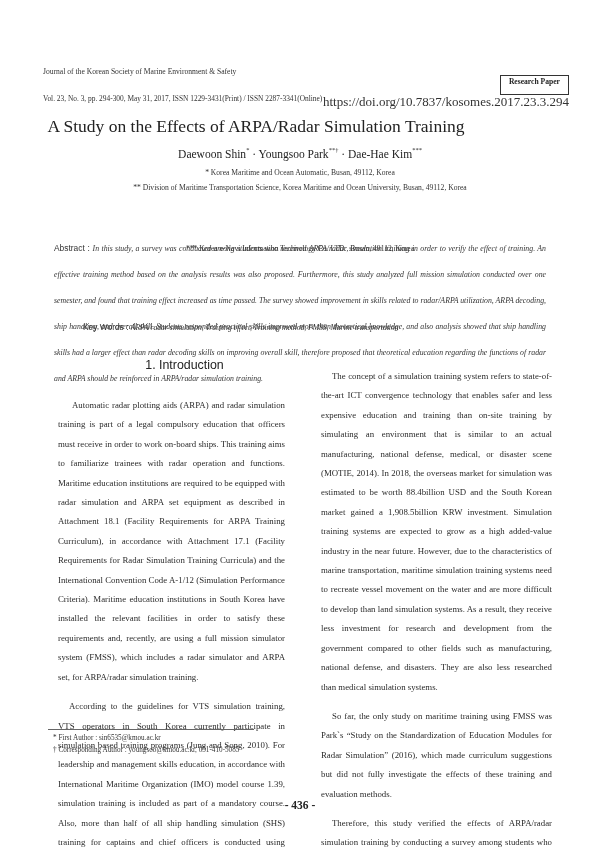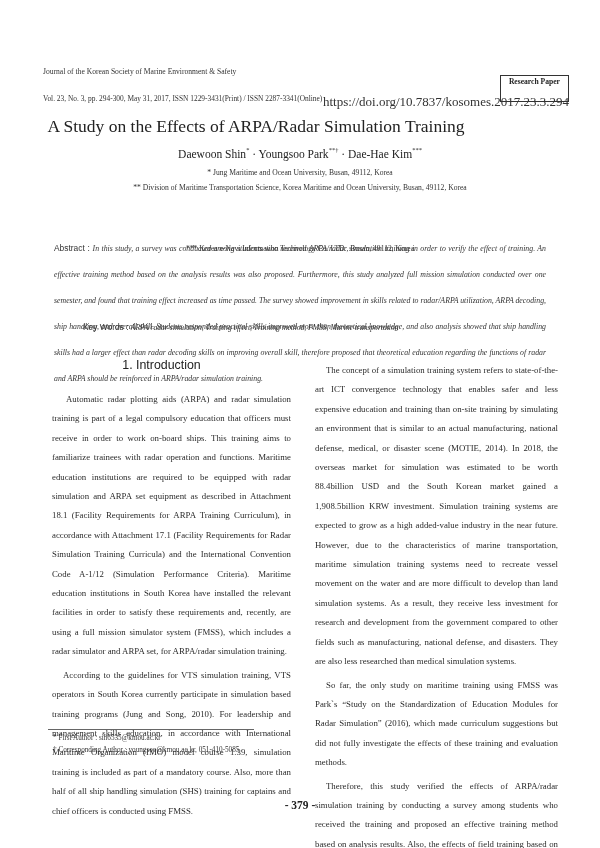--- a/index.html
+++ b/index.html
@@ -4,36 +4,36 @@
 <style>
   html, body { margin: 0; padding: 0; background: #ffffff; }
   body { width: 600px; height: 848px; position: relative; overflow: hidden; color: #231f20; }
   .serif { font-family: "Liberation Serif", "DejaVu Serif", serif; }
   .sans { font-family: "Liberation Sans", "DejaVu Sans", sans-serif; }
   .abs { position: absolute; }
 
   .journal-line { left: 43px; top: 67px; font-size: 7.6px; color: #333; }
   .vol-line { left: 43px; top: 94px; font-size: 7.4px; color: #333; }
   .doi-line { right: 31px; top: 94px; font-size: 13px; color: #333; }
-  .badge { right: 31px; top: 75px; border: 1px solid #333; padding: 1px 8px 15px 8px; font-size: 7.6px; font-weight: bold; color: #222; }
+  .badge { right: 31px; top: 75px; border: 1px solid #333; padding: 1px 8px 8px 8px; font-size: 7.6px; font-weight: bold; color: #222; }
 
   .title { left: 0; width: 512px; top: 116px; text-align: center; font-size: 17.5px; color: #222; }
   .authors { left: 0; width: 600px; top: 146px; text-align: center; font-size: 11.5px; color: #222; }
   .authors sup { font-size: 6.5px; vertical-align: 6px; }
   .affil { left: 0; width: 600px; text-align: center; font-size: 7.6px; color: #333; }
 
   .abstract { left: 54px; width: 492px; top: 235px; font-size: 7.8px; line-height: 26px; text-align: justify; color: #333; }
   .abstract .lbl, .kw .lbl { font-family: "Liberation Sans", "DejaVu Sans", sans-serif; font-style: normal; font-size: 8.4px; color: #333; }
   .abstract .txt, .kw .txt { font-style: italic; }
   .kw { left: 54px; top: 322px; font-size: 7.6px; color: #333; padding-left: 29px; }
 
-  .section-title { left: 34px; width: 255px; top: 358px; text-align: center; font-size: 12.4px; color: #222; }
+  .section-title { left: 57px; width: 255px; top: 358px; text-align: center; font-size: 12.4px; color: #222; }
 
   .col { font-size: 8.8px; line-height: 19.4px; text-align: justify; color: #2b2b2b; }
-  .col p { margin: 4px; text-indent: 11px; }
+  .col p { margin: 10px; text-indent: 11px; }
   .col-left { left: 48px; width: 247px; top: 386px; }
   .col-right { left: 311px; width: 251px; top: 357px; }
   .col-left p:first-child { text-indent: 14px; }
 
   .fn-rule { left: 48px; top: 729px; width: 206px; border-top: 0.8px solid #666; }
   .fn { left: 53px; font-size: 7.2px; color: #333; text-align: center; }
 
   .pagenum { left: 0; width: 600px; top: 799px; text-align: center; font-size: 11.5px; font-weight: bold; color: #222; }
 </style>
 </head>
@@ -43,21 +43,21 @@
 <div class="abs serif vol-line">Vol. 23, No. 3, pp. 294-300, May 31, 2017, ISSN 1229-3431(Print) / ISSN 2287-3341(Online)</div>
 <div class="abs serif doi-line">https://doi.org/10.7837/kosomes.2017.23.3.294</div>
 <div class="abs serif badge">Research Paper</div>
 
 <div class="abs serif title">A Study on the Effects of ARPA/Radar Simulation Training</div>
 
 <div class="abs serif authors">
   <span>Daewoon Shin</span><sup>*</sup><span> · </span><span>Youngsoo Park</span><sup>**†</sup><span> · </span><span>Dae-Hae Kim</span><sup>***</sup>
 </div>
 
-<div class="abs serif affil" style="top:168px;">* Jung Maritime and Ocean University, Busan, 49112, Korea</div>
+<div class="abs serif affil" style="top:168px;">* Korea Maritime and Ocean Automatic, Busan, 49112, Korea</div>
 <div class="abs serif affil" style="top:183px;">** Division of Maritime Transportation Science, Korea Maritime and Ocean University, Busan, 49112, Korea</div>
 <div class="abs serif affil" style="top:197px;margin-top:47px;">*** Korea e-Navi Information Technology Co. LTD., Busan, 49112, Korea</div>
 
 <div class="abs serif abstract">
   <span class="lbl">Abstract : </span><span class="txt">In this study, a survey was conducted among students who received ARPA/radar simulation training in order to verify the effect of training. An effective training method based on the analysis results was also proposed. Furthermore, this study analyzed full mission simulation conducted over one semester, and found that training effect increased as time passed. The survey showed improvement in skills related to radar/ARPA utilization, ARPA decoding, ship handling, and overall skill. Students responded practical skills improved more than theoretical knowledge, and also analysis showed that ship handling skills had a larger effect than radar decoding skills on improving overall skill, therefore proposed that theoretical education regarding the functions of radar and ARPA should be reinforced in ARPA/radar simulation training.</span>
 </div>
 
 <div class="abs serif kw">
   <span class="lbl">Key Words : </span><span class="txt">ARPA/radar simulation, Training effect, Training method, FMSS, Marine transportation</span>
 </div>
@@ -72,13 +72,13 @@
 <div class="abs serif col col-right">
   <p>The concept of a simulation training system refers to state-of-the-art ICT convergence technology that enables safer and less expensive education and training than on-site training by simulating an environment that is similar to an actual manufacturing, national defense, medical, or disaster scene (MOTIE, 2014). In 2018, the overseas market for simulation was estimated to be worth 88.4billion USD and the South Korean market gained a 1,908.5billion KRW investment. Simulation training systems are expected to grow as a high added-value industry in the near future. However, due to the characteristics of marine transportation, maritime simulation training systems need to recreate vessel movement on the water and are more difficult to develop than land simulation systems. As a result, they receive less investment for research and development from the government compared to other fields such as manufacturing, national defense, and disasters. They are also less researched than medical simulation systems.</p>
   <p>So far, the only study on maritime training using FMSS was Park`s “Study on the Standardization of Education Modules for Radar Simulation” (2016), which made curriculum suggestions but did not fully investigate the effects of these training and evaluation methods.</p>
   <p>Therefore, this study verified the effects of ARPA/radar simulation training by conducting a survey among students who received the training and proposed an effective training method based on analysis results. Also, the effects of field training based on simulation training provided over one semester were analyzed</p>
 </div>
 
 <div class="abs fn-rule"></div>
 <div class="abs serif fn" style="top:734px;">* First Author : sin6535@kmou.ac.kr</div>
 <div class="abs serif fn" style="top:746px;">† Corresponding Author : youngsoo@kmou.ac.kr, 051-410-5085</div>
 
-<div class="abs serif pagenum">- 379 -</div>
+<div class="abs serif pagenum">- 436 -</div>
 
 </body></html>

